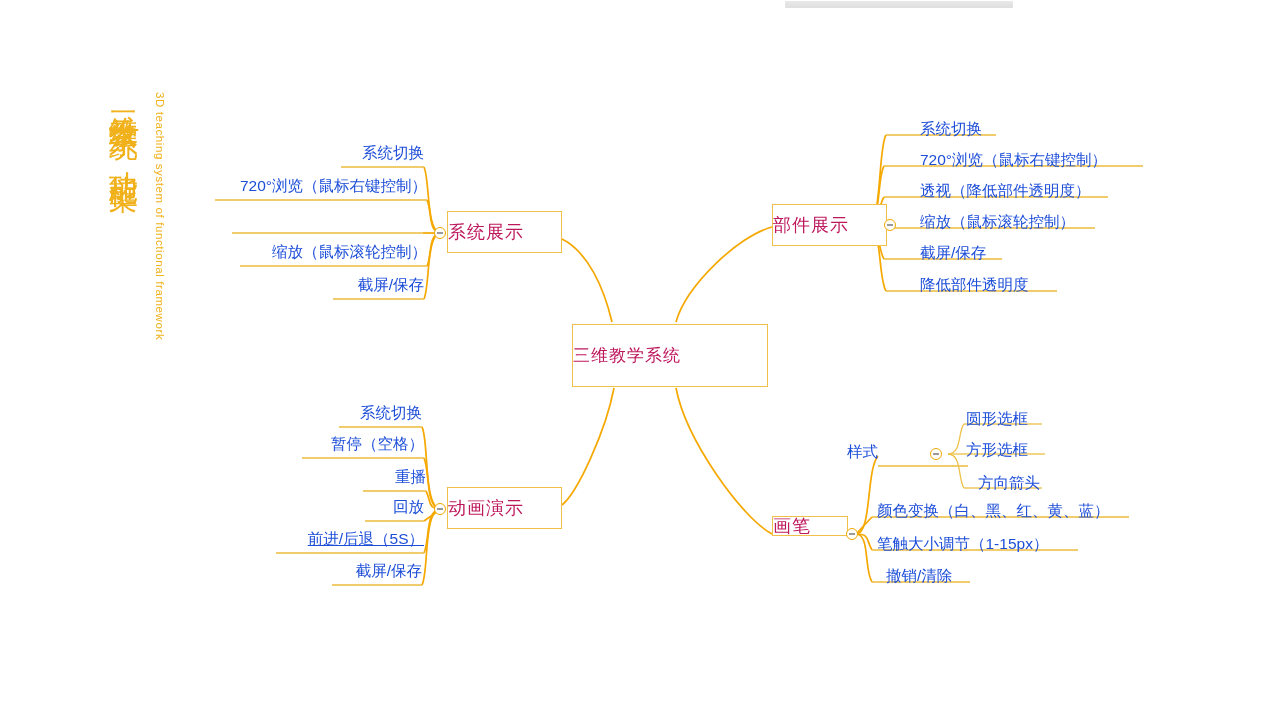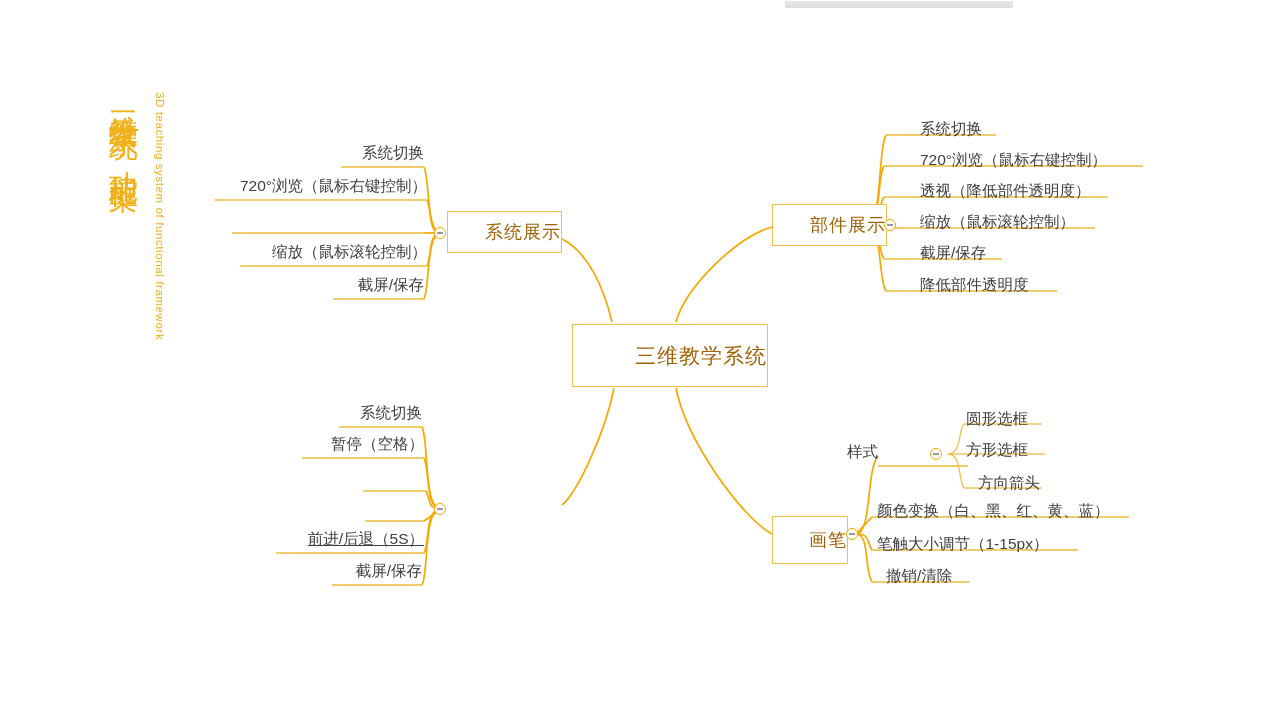--- a/index.html
+++ b/index.html
@@ -46,33 +46,33 @@
   .lk{fill:none;stroke:#f5a800;stroke-width:1.7;}
   .lk3{fill:none;stroke:#edc14b;stroke-width:1.3;}
   .ul{stroke:#edbb3c;stroke-width:1.5;}
   .ul-soft{stroke:#eec85e;stroke-width:1.4;}
 
   
   .box{
     position:absolute;
     border:1.3px solid #f0c04a;
     background:#fff;
-    display:flex;align-items:center;justify-content:flex-end;
-    color:#a16207;
+    display:flex;align-items:center;justify-content:flex-start;
+    color:#be185d;
     box-sizing:border-box;
     white-space:nowrap;
   }
-  .box.center{font-size:21px;letter-spacing:1px;padding-left:46px;}
+  .box.center{font-size:17px;letter-spacing:1px;}
   .box.branch{font-size:18px;letter-spacing:1px;}
 
   
   .leaf{
     position:absolute;
     font-size:15.5px;
-    color:#404040;
+    color:#1d4ed8;
     white-space:nowrap;
     line-height:1;
   }
   .leaf.r{text-align:right;}
 
   
   .toggle{
     position:absolute;
     width:12px;height:12px;border-radius:50%;
     border:1.3px solid #f0a800;
@@ -160,21 +160,24 @@
   <div class="box center" style="left:572px;top:324px;width:196px;height:63px;">
     <span>三维教学系统</span>
   </div>
 
   <div class="box branch" style="left:447px;top:211px;width:115px;height:42px;">
     <span>系统展示</span>
   </div>
   <div class="box branch" style="left:772px;top:204px;width:115px;height:42px;">
     <span>部件展示</span>
   </div>
-  <div class="box branch" style="left:772px;top:516px;width:76px;height:48px;">
+  <div class="box branch" style="left:447px;top:487px;width:115px;height:42px;">
+    <span>动画演示</span>
+  </div>
+  <div class="box branch" style="left:772px;top:516px;width:76px;height:20px;">
     <span>画笔</span>
   </div>
 
   <div class="toggle" style="left:434px;top:227px;"></div>
   <div class="toggle" style="left:884px;top:219px;"></div>
   <div class="toggle" style="left:434px;top:503px;"></div>
   <div class="toggle" style="left:846px;top:528px;"></div>
   <div class="toggle" style="left:930px;top:448px;"></div>
 
   <div class="leaf r" style="left:144px;top:145px;width:280px;">系统切换</div>
@@ -184,20 +187,22 @@
 
   <div class="leaf" style="left:920px;top:121px;">系统切换</div>
   <div class="leaf" style="left:920px;top:152px;">720°浏览（鼠标右键控制）</div>
   <div class="leaf" style="left:920px;top:183px;">透视（降低部件透明度）</div>
   <div class="leaf" style="left:920px;top:214px;">缩放（鼠标滚轮控制）</div>
   <div class="leaf" style="left:920px;top:245px;">截屏/保存</div>
   <div class="leaf" style="left:920px;top:277px;">降低部件透明度</div>
 
   <div class="leaf r" style="left:142px;top:405px;width:280px;">系统切换</div>
   <div class="leaf r" style="left:142px;top:436px;width:282px;">暂停（空格）</div>
+  <div class="leaf r" style="left:142px;top:469px;width:284px;">重播</div>
+  <div class="leaf r" style="left:142px;top:499px;width:282px;">回放</div>
   <div class="leaf r" style="left:142px;top:531px;width:282px;text-decoration:underline;">前进/后退（5S）</div>
   <div class="leaf r" style="left:142px;top:563px;width:280px;">截屏/保存</div>
 
   <div class="leaf r" style="left:818px;top:444px;width:60px;">样式</div>
   <div class="leaf" style="left:877px;top:503px;">颜色变换（白、黑、红、黄、蓝）</div>
   <div class="leaf" style="left:877px;top:536px;">笔触大小调节（1-15px）</div>
   <div class="leaf" style="left:877px;top:568px;margin-left:9px;">撤销/清除</div>
 
   <div class="leaf" style="left:966px;top:411px;">圆形选框</div>
   <div class="leaf" style="left:966px;top:442px;">方形选框</div>

